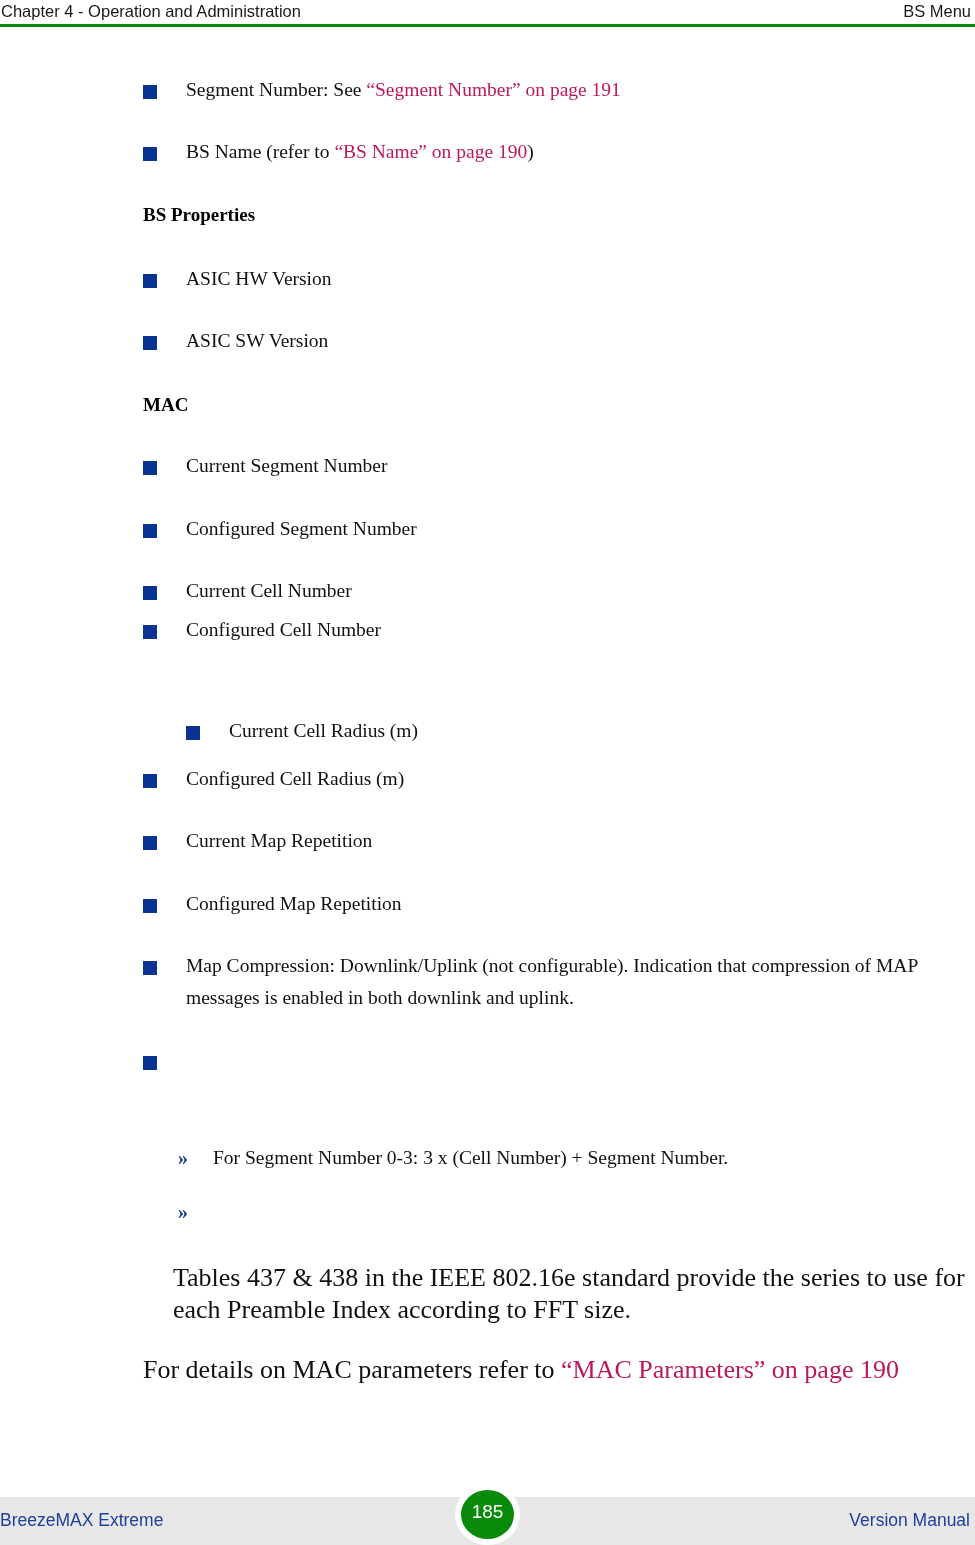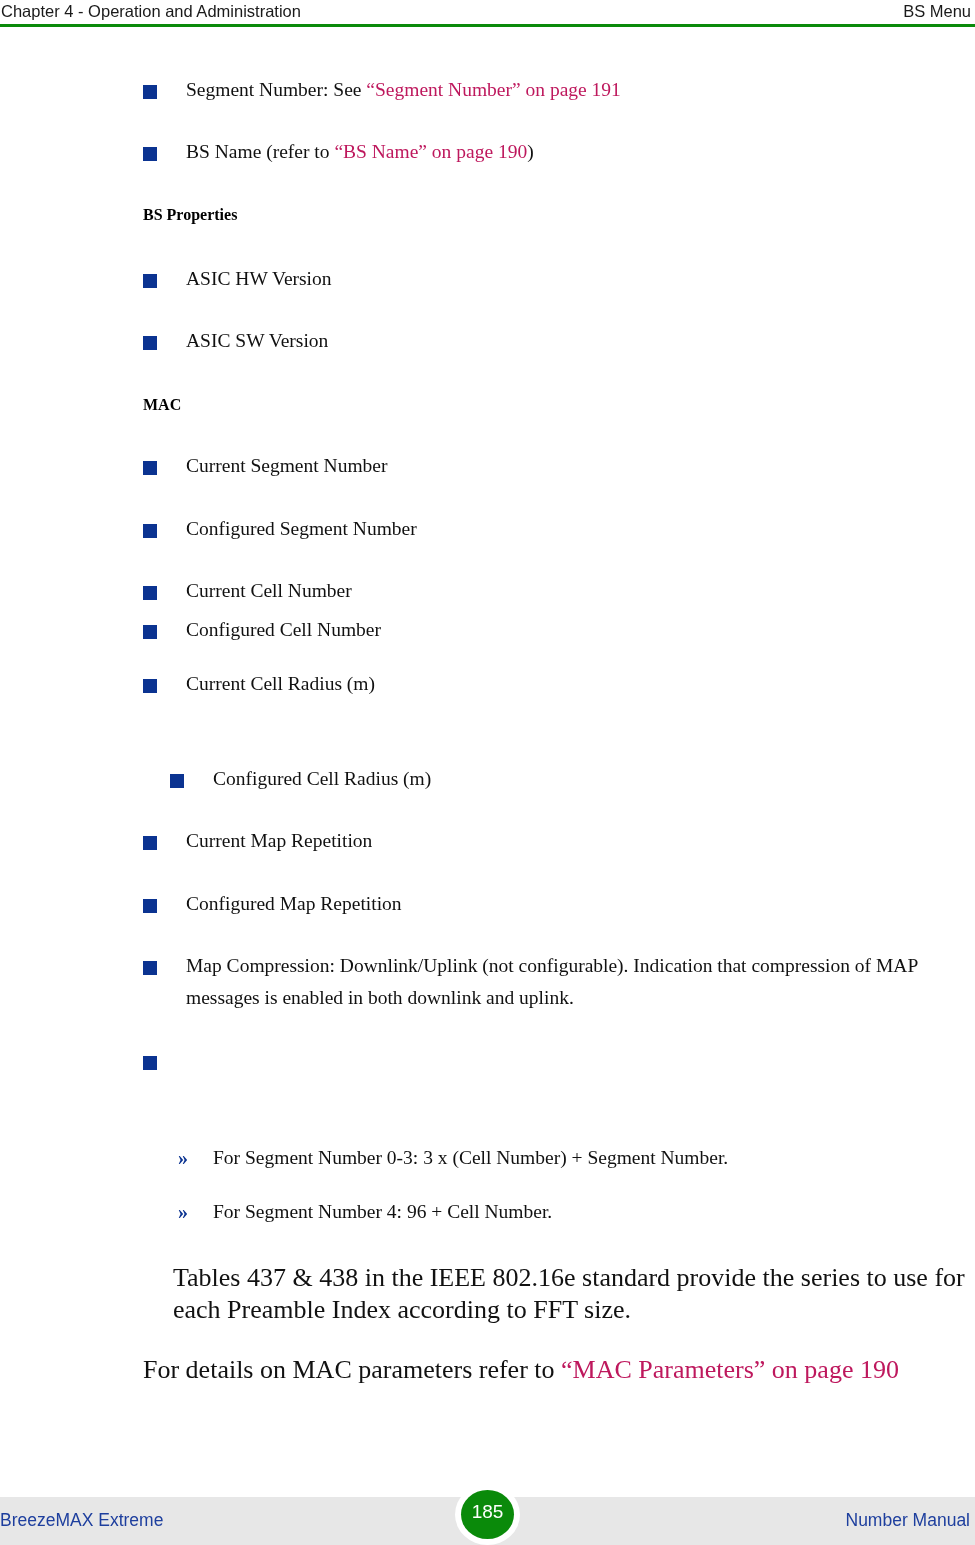--- a/index.html
+++ b/index.html
@@ -76,21 +76,21 @@
     position: absolute;
     left: 0px;
     top: 0px;
     color: #0b3391;
     font-size: 20px;
     font-weight: bold;
     line-height: 32px;
   }
 
   .sub-heading {
-    font-size: 16px;
+    font-size: 19px;
     line-height: 30px;
     font-weight: bold;
     color: #000000;
   }
 
   .para {
     font-size: 26px;
     line-height: 32px;
     color: #111111;
   }
@@ -204,26 +204,26 @@
 <div class="pos bullet-item" style="top:575px; width:700px;">
   <span class="sq"></span>
   <span>Current Cell Number</span>
 </div>
 
 <div class="pos bullet-item" style="top:614px; width:700px;">
   <span class="sq"></span>
   <span>Configured Cell Number</span>
 </div>
 
-<div class="pos bullet-item" style="top:668px; width:700px;">
+<div class="pos bullet-item" style="top:715px; width:700px;margin-left:43px;">
   <span class="sq"></span>
   <span>Current Cell Radius (m)</span>
 </div>
 
-<div class="pos bullet-item" style="top:763px; width:700px;margin-left:27px;">
+<div class="pos bullet-item" style="top:763px; width:700px;">
   <span class="sq"></span>
   <span>Configured Cell Radius (m)</span>
 </div>
 
 <div class="pos bullet-item" style="top:825px; width:700px;">
   <span class="sq"></span>
   <span>Current Map Repetition</span>
 </div>
 
 <div class="pos bullet-item" style="top:888px; width:700px;">
@@ -240,29 +240,28 @@
   <span class="sq"></span>
 </div>
 
 <div class="pos indent-sub sub-item" style="top:1142px; width:760px;">
   <span class="chev">»</span>
   <span>For Segment Number 0-3: 3 x (Cell Number) + Segment Number.</span>
 </div>
 
 <div class="pos indent-sub sub-item" style="top:1196px; width:760px;">
   <span class="chev">»</span>
-  <span>For Segment Number 4: 96 + Cell Number.</span>
 </div>
 
 <div class="pos indent-para para" style="top:1262px; width:800px;">Tables 437 &amp; 438 in the IEEE 802.16e standard provide the series to use for each Preamble Index according to FFT size.</div>
 
 <div class="pos indent-body para" style="top:1354px; width:820px;">
   <span>For details on MAC parameters refer to </span><span class="xref">“MAC Parameters” on page 190</span><span></span>
 </div>
 
 <div class="page-footer">
   <div class="ftr-left">BreezeMAX Extreme</div>
-  <div class="ftr-right">Number Manual</div>
+  <div class="ftr-right">Version Manual</div>
 </div>
 <div class="page-badge">
   <div class="disc"></div>
   <div class="num">185</div>
 </div>
 
 </body></html>

